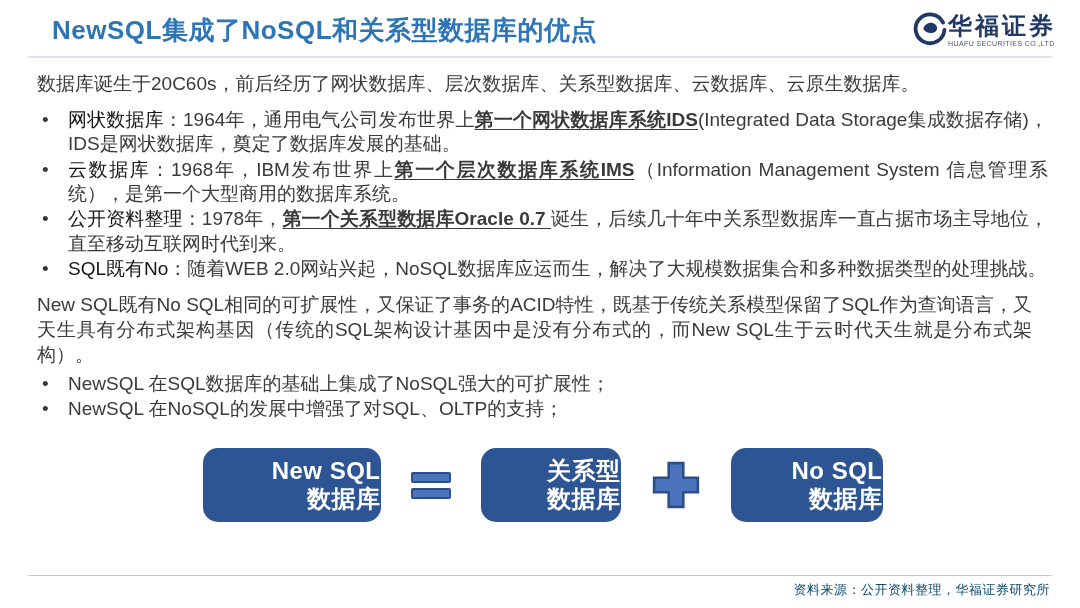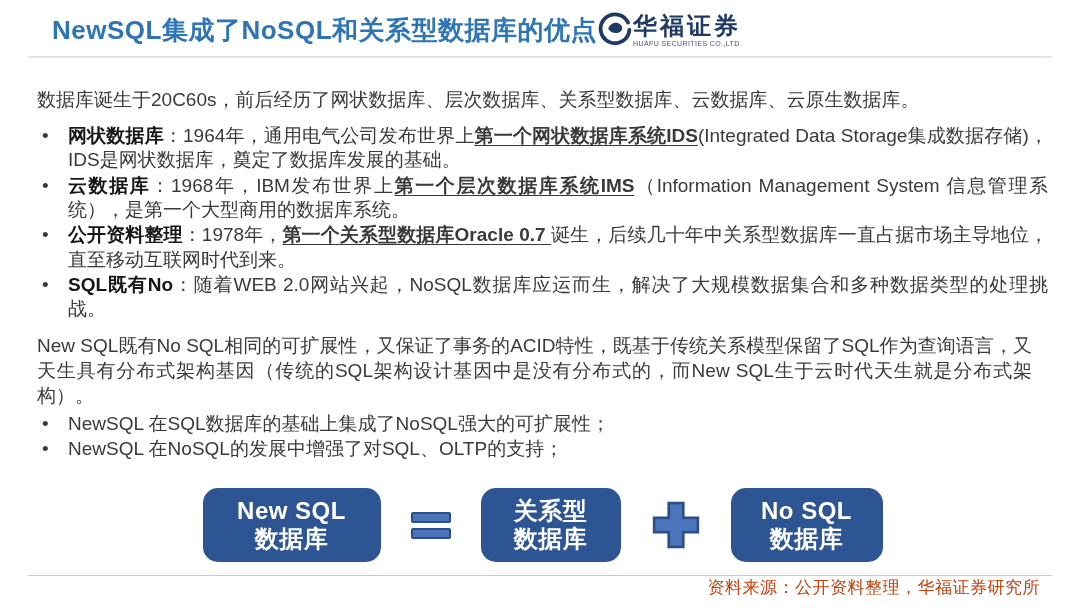--- a/index.html
+++ b/index.html
@@ -6,63 +6,63 @@
   .slide{
     position:relative;
     width:1080px;height:608px;
     background:#ffffff;
     font-family:"Liberation Sans","DejaVu Sans",sans-serif;
     color:#3a3a3a;
     overflow:hidden;
   }
   
   .header{
-    display:flex;align-items:center;
+    display:flex;justify-content:space-between;align-items:center;
     height:56px;padding:4px 24px 0 52px;box-sizing:border-box;
   }
   .title{
     margin:0;font-size:26px;font-weight:bold;color:#2E75B6;letter-spacing:0.5px;
   }
   .logo{display:flex;align-items:center;}
   .logo-text{display:flex;flex-direction:column;line-height:1;}
   .logo-cn{
     font-family:"Liberation Serif","DejaVu Serif",serif;
     font-size:24px;font-weight:bold;color:#1F3864;letter-spacing:3px;
   }
   .logo-en{font-size:7px;color:#44517a;letter-spacing:0.4px;margin-top:2px;}
   .title-rule{height:2px;background:#dae3f3;margin:0 28px;}
   
   .content{padding:13px 32px 0 37px;box-sizing:border-box;font-size:19px;}
-  .intro{margin:16px 0 12px 0;line-height:1.32;}
+  .intro{margin:0 0 12px 0;line-height:1.32;}
   .bullets{margin:0;}
   .bullet{display:flex;margin:1px 0;line-height:1.28;}
   .marker{width:26px;flex:none;padding-left:5px;color:#3a3a3a;}
   .btext{flex:1;text-align:justify;}
-  .btext b{color:#161616;font-weight:bold;}
+  .btext b{color:#161616;font-weight:normal;}
   .btext u{text-decoration:underline;text-underline-offset:3px;font-weight:bold;}
   .para2{margin:11px 16px 4px 0;line-height:1.32;text-align:justify;}
   
   .diagram{margin-top:27px;display:flex;align-items:center;justify-content:center;gap:30px;}
   .dbox{
     background:#2D5493;color:#ffffff;border-radius:15px;height:74px;
-    display:flex;flex-direction:column;justify-content:center;align-items:center;
+    display:flex;flex-direction:column;justify-content:center;align-items:flex-end;
     font-weight:bold;font-size:24px;line-height:1.17;letter-spacing:0.5px;
   }
   .dbox.b1{width:178px}
   .dbox.b2{width:140px}
   .dbox.b3{width:152px}
   .op-equals{display:flex;flex-direction:column;gap:5px;}
   .op-equals i{
     display:block;width:40px;height:11px;background:#4B74BA;
     border:2px solid #2B4E88;border-radius:2px;box-sizing:border-box;
   }
   .op-plus svg{display:block;}
   
   .footer-rule{position:absolute;left:28px;right:28px;bottom:32px;border-top:1px solid #c9c9c9;}
-  .source{position:absolute;right:40px;bottom:9px;font-size:17px;color:#c2410c;letter-spacing:0.5px;}
+  .source{position:absolute;right:30px;bottom:9px;font-size:13px;color:#0c4a6e;letter-spacing:0.5px;}
 </style>
 </head>
 <body>
 
 <div class="slide">
 
   <div class="header">
     <h1 class="title">NewSQL集成了NoSQL和关系型数据库的优点</h1>
     <div class="logo">
       <span>

